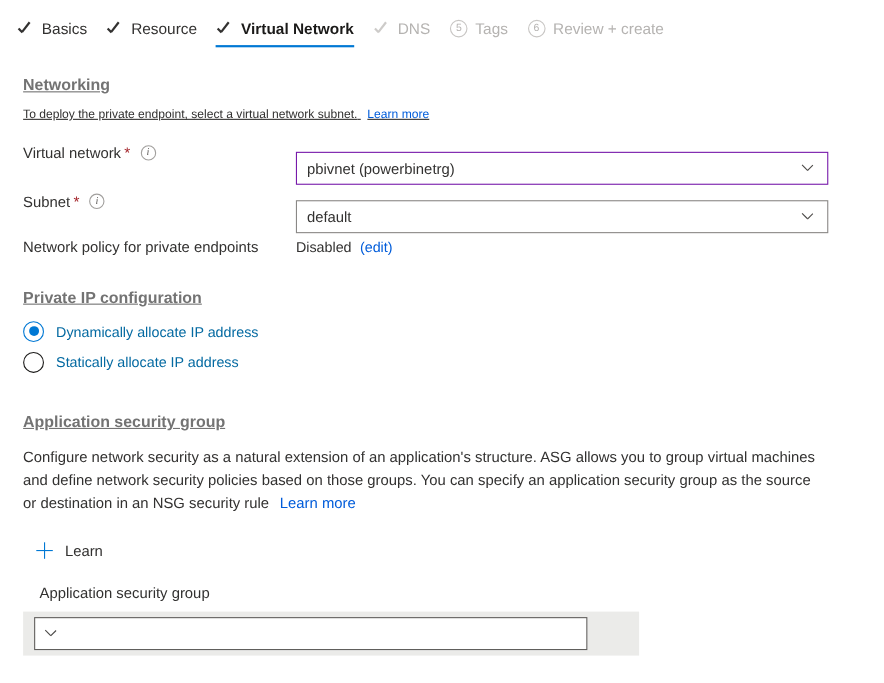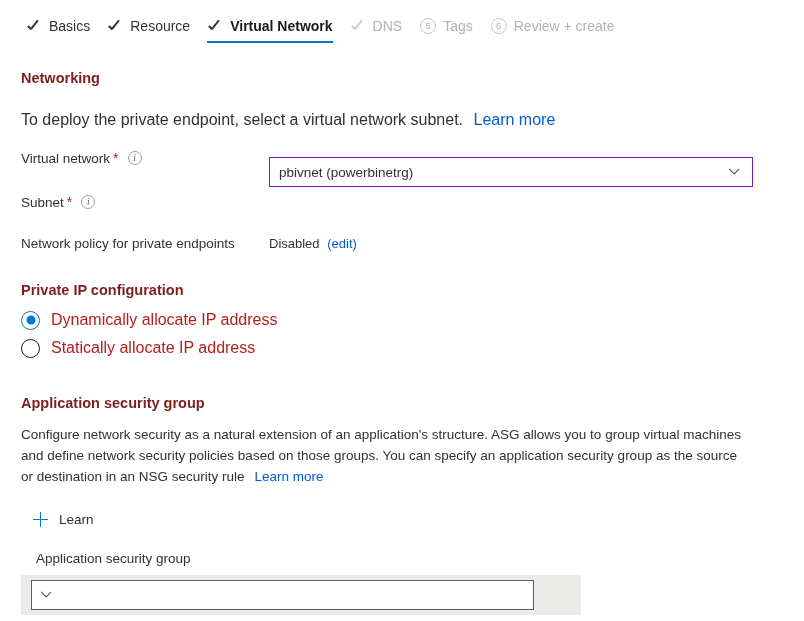--- a/index.html
+++ b/index.html
@@ -15,21 +15,21 @@
     font-size: 13.5px;
     color: #323130;
     overflow: hidden;
     position: relative;
   }
 
   
   .tabstrip {
     display: flex;
     align-items: flex-start;
-    padding: 18px 0 0 20px;
+    padding: 18px 0 0 9px;
     height: 52px;
   }
   .tab {
     display: flex;
     align-items: center;
     gap: 7px;
     padding: 0 11px 9px 7px;
     position: relative;
     cursor: pointer;
     white-space: nowrap;
@@ -92,27 +92,29 @@
     flex: 0 0 auto;
   }
 
   
   .content {
     padding: 8px 0 0 21px;
   }
   .section-title {
     font-size: 14.5px;
     font-weight: 600;
-    color: #7f1d1d;
+    color: #737373;
     margin: 10px 0 0 0;
+    text-decoration: underline;
   }
   .subtext {
-    font-size: 16px;
-    color: #323130;
-    margin: 25px 0 0 0;
+    font-size: 11px;
+    color: #323130;
+    margin: 12px 0 0 0;
+    text-decoration: underline;
   }
   a.link {
     color: #015cda;
     text-decoration: none;
     cursor: pointer;
   }
 
   
   .field-row {
     display: flex;
@@ -224,21 +226,21 @@
     content: "";
     position: absolute;
     left: 50%;
     top: 50%;
     width: 9px;
     height: 9px;
     border-radius: 50%;
     background: #0078d4;
     transform: translate(-50%, -50%);
   }
-  .radio-label { font-size: 16px; color: #b91c1c; }
+  .radio-label { font-size: 13px; color: #0369a1; }
 
   
   .para {
     font-size: 13.5px;
     color: #323130;
     line-height: 21px;
     margin-top: 13px;
     width: 725px;
   }
   .create-btn {
@@ -345,20 +347,24 @@
     </div>
   </div>
 
   
   <div class="field-row">
     <div class="field-label">
       <span>Subnet</span>
       <span class="req">*</span>
       <span class="info-icon">i</span>
     </div>
+    <div class="dropdown">
+      <span class="dd-value">default</span>
+      <span class="chev"></span>
+    </div>
   </div>
 
   
   <div class="static-row">
     <div class="field-label">Network policy for private endpoints</div>
     <div class="static-value">
       <span>Disabled</span>
       <a class="link" style="margin-left:4px;">(edit)</a>
     </div>
   </div>

